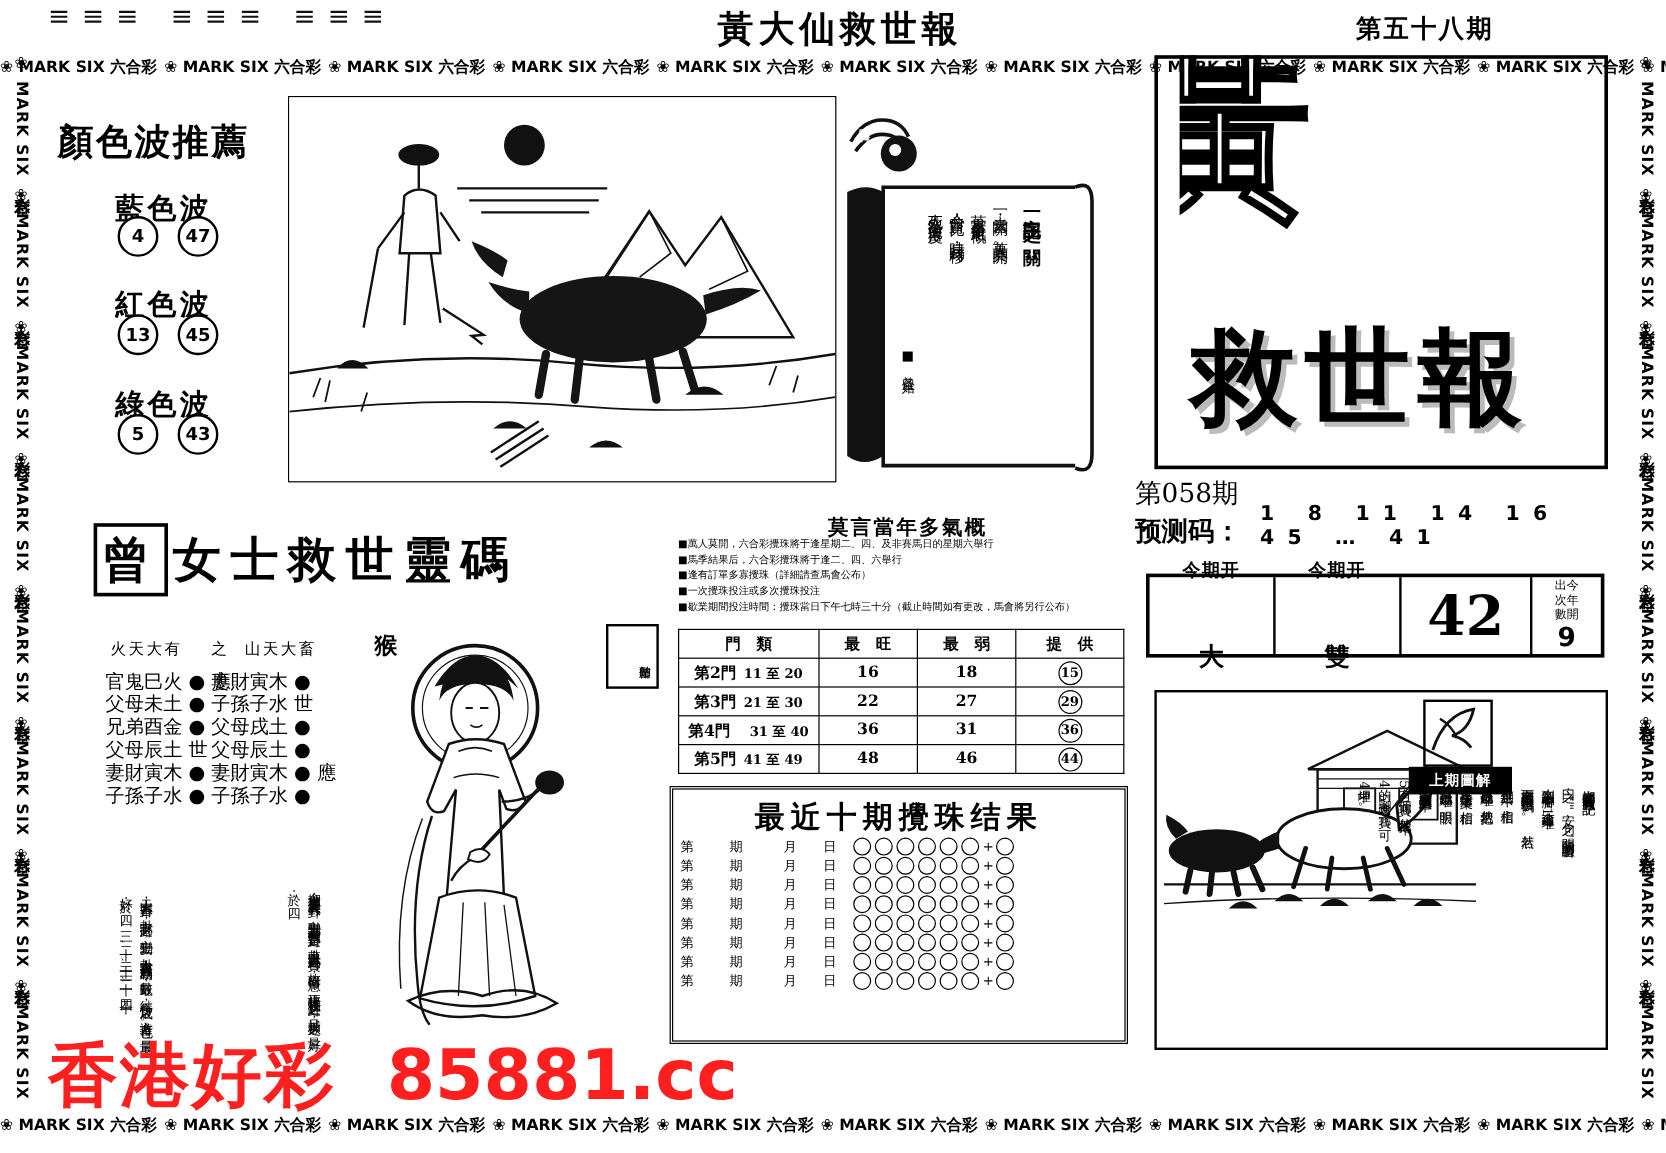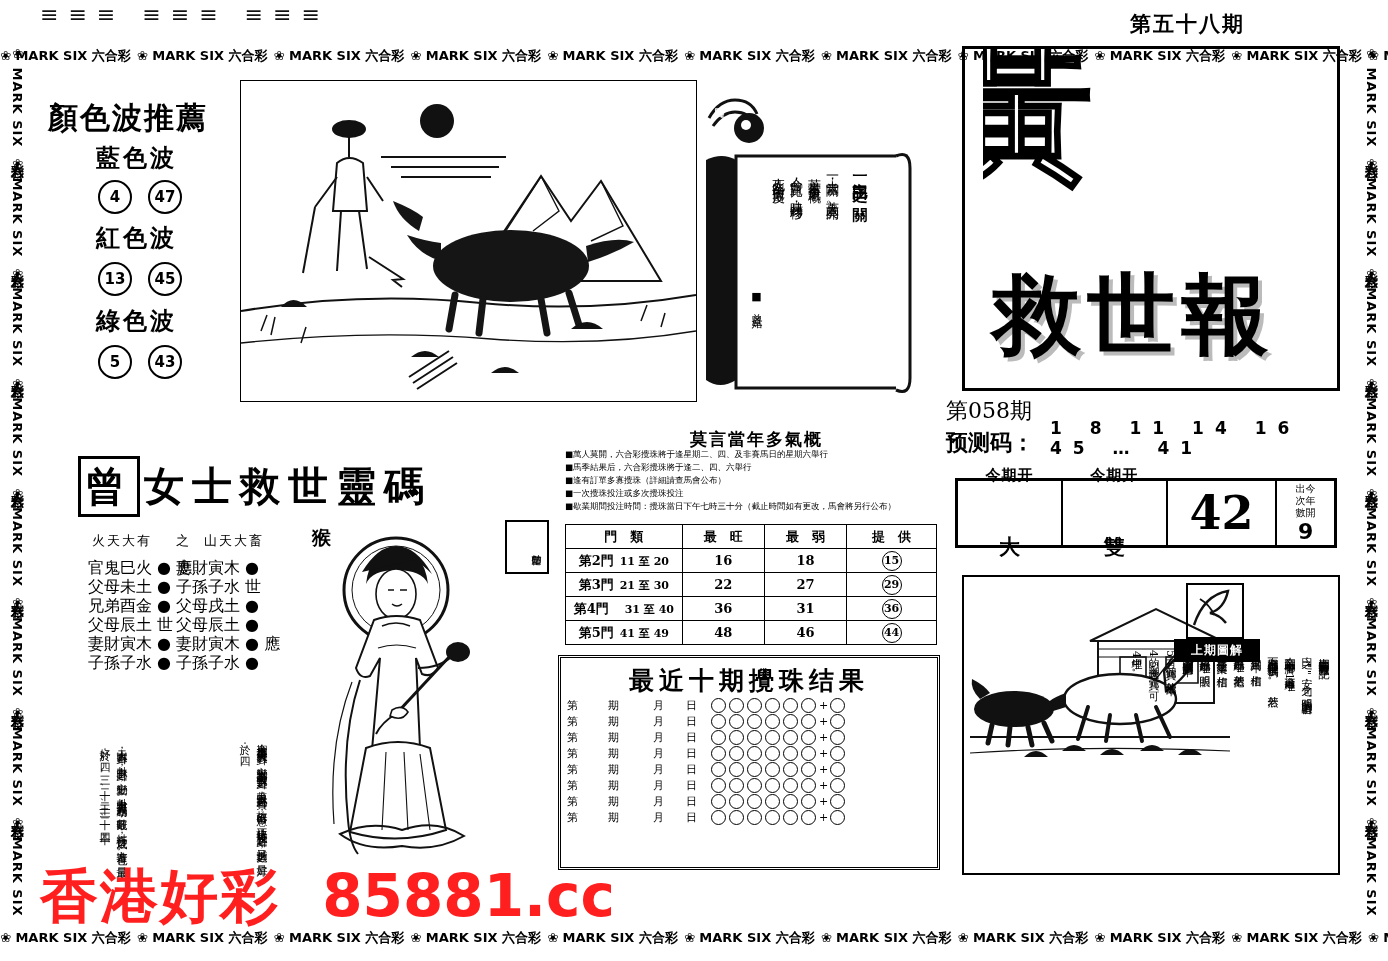--- a/index.html
+++ b/index.html
@@ -21,21 +21,21 @@
      font-weight:bold;font-size:15px;letter-spacing:0px;}
   .ribbon span{display:inline-block;margin-right:6px;}
   .rb-item{font-family:"DejaVu Sans",sans-serif;font-weight:bold;font-size:13px;}
 
   .vribbon{position:absolute;width:34px;overflow:hidden;writing-mode:vertical-rl;
      font-weight:bold;font-size:13px;letter-spacing:1px;line-height:34px;}
 
   
   .colorwave-title{position:absolute;left:48px;top:98px;font-size:30px;font-weight:bold;
      font-family:"DejaVu Serif",serif;letter-spacing:2px;}
-  .cw-row-label{position:absolute;font-size:24px;font-weight:bold;font-family:Liberation Mono, monospace;letter-spacing:3px;}
+  .cw-row-label{position:absolute;font-size:24px;font-weight:bold;font-family:Liberation Mono, monospace;letter-spacing:3px;margin-top:16px;}
   .ball{position:absolute;width:30px;height:30px;border:2px solid #000;border-radius:50%;
      display:flex;align-items:center;justify-content:center;font-size:15px;font-weight:bold;background:#fff;}
 
   
   .pic{position:absolute;left:240px;top:80px;width:455px;height:320px;border:1px solid #000;
      background:#fff;overflow:hidden;}
 
   
   .scroll{position:absolute;left:700px;top:150px;width:215px;height:245px;}
   .scrolltext{position:absolute;writing-mode:vertical-rl;font-family:"DejaVu Serif",serif;
@@ -59,21 +59,21 @@
      align-items:center;justify-content:center;font-family:"DejaVu Serif",serif;font-weight:bold;gap:46px;}
   .ob-cell .t{font-size:15px;letter-spacing:1px;}
   .ob-cell .b{font-size:21px;margin-top:2px;}
   .ob-num{width:110px;display:flex;align-items:center;justify-content:center;
      font-size:46px;font-weight:bold;font-family:"DejaVu Serif",serif;border-right:2px solid #000;}
   .ob-tail{width:58px;display:flex;flex-direction:column;align-items:center;justify-content:center;}
   .ob-tail .lbl{font-size:10px;line-height:12px;text-align:center;}
   .ob-tail .big{font-size:22px;font-weight:bold;}
 
   
-  .lady-title{position:absolute;left:78px;top:456px;font-size:40px;font-weight:bold;
+  .lady-title{position:absolute;left:78px;top:436px;font-size:40px;font-weight:bold;
      font-family:Liberation Mono, monospace;letter-spacing:8px;}
   .hexcol{position:absolute;font-size:16px;line-height:19px;font-family:"DejaVu Serif",serif;}
   .hexhead{position:absolute;font-size:13px;font-family:Liberation Mono, monospace;letter-spacing:2px;}
   .poem{position:absolute;writing-mode:vertical-rl;font-family:"DejaVu Serif",serif;
      font-size:11px;line-height:17px;letter-spacing:1px;}
 
   
   .goddess{position:absolute;left:300px;top:530px;width:200px;height:330px;}
 
   
@@ -103,20 +103,21 @@
      font-family:"DejaVu Sans",sans-serif;letter-spacing:2px;white-space:nowrap;}
   .wm .dom{letter-spacing:0px;}
 </style>
 </head>
 <body>
 
 <div class="page">
 
   <div class="masthead">
     <div class="mast-left">≡≡≡ ≡≡≡ ≡≡≡</div>
+    <div class="mast-title">黃大仙救世報</div>
     <div class="mast-issue">第五十八期</div>
   </div>
 
   <div class="ribbon" id="ribbon-top" style="left:0;top:46px;width:1388px;"><span class="rb-item">❀ MARK SIX 六合彩</span><span class="rb-item">❀ MARK SIX 六合彩</span><span class="rb-item">❀ MARK SIX 六合彩</span><span class="rb-item">❀ MARK SIX 六合彩</span><span class="rb-item">❀ MARK SIX 六合彩</span><span class="rb-item">❀ MARK SIX 六合彩</span><span class="rb-item">❀ MARK SIX 六合彩</span><span class="rb-item">❀ MARK SIX 六合彩</span><span class="rb-item">❀ MARK SIX 六合彩</span><span class="rb-item">❀ MARK SIX 六合彩</span><span class="rb-item">❀ MARK SIX 六合彩</span></div>
 
   <div class="ribbon" id="ribbon-bottom" style="left:0;top:928px;width:1388px;"><span class="rb-item">❀ MARK SIX 六合彩</span><span class="rb-item">❀ MARK SIX 六合彩</span><span class="rb-item">❀ MARK SIX 六合彩</span><span class="rb-item">❀ MARK SIX 六合彩</span><span class="rb-item">❀ MARK SIX 六合彩</span><span class="rb-item">❀ MARK SIX 六合彩</span><span class="rb-item">❀ MARK SIX 六合彩</span><span class="rb-item">❀ MARK SIX 六合彩</span><span class="rb-item">❀ MARK SIX 六合彩</span><span class="rb-item">❀ MARK SIX 六合彩</span><span class="rb-item">❀ MARK SIX 六合彩</span></div>
 
   <div class="vribbon" id="ribbon-left" style="left:0;top:46px;height:882px;"><span class="rb-item">❀ MARK SIX 六合彩</span><span class="rb-item">❀ MARK SIX 六合彩</span><span class="rb-item">❀ MARK SIX 六合彩</span><span class="rb-item">❀ MARK SIX 六合彩</span><span class="rb-item">❀ MARK SIX 六合彩</span><span class="rb-item">❀ MARK SIX 六合彩</span><span class="rb-item">❀ MARK SIX 六合彩</span><span class="rb-item">❀ MARK SIX 六合彩</span></div>
 
   <div class="vribbon" id="ribbon-right" style="right:0;top:46px;height:882px;"><span class="rb-item">❀ MARK SIX 六合彩</span><span class="rb-item">❀ MARK SIX 六合彩</span><span class="rb-item">❀ MARK SIX 六合彩</span><span class="rb-item">❀ MARK SIX 六合彩</span><span class="rb-item">❀ MARK SIX 六合彩</span><span class="rb-item">❀ MARK SIX 六合彩</span><span class="rb-item">❀ MARK SIX 六合彩</span><span class="rb-item">❀ MARK SIX 六合彩</span></div>

